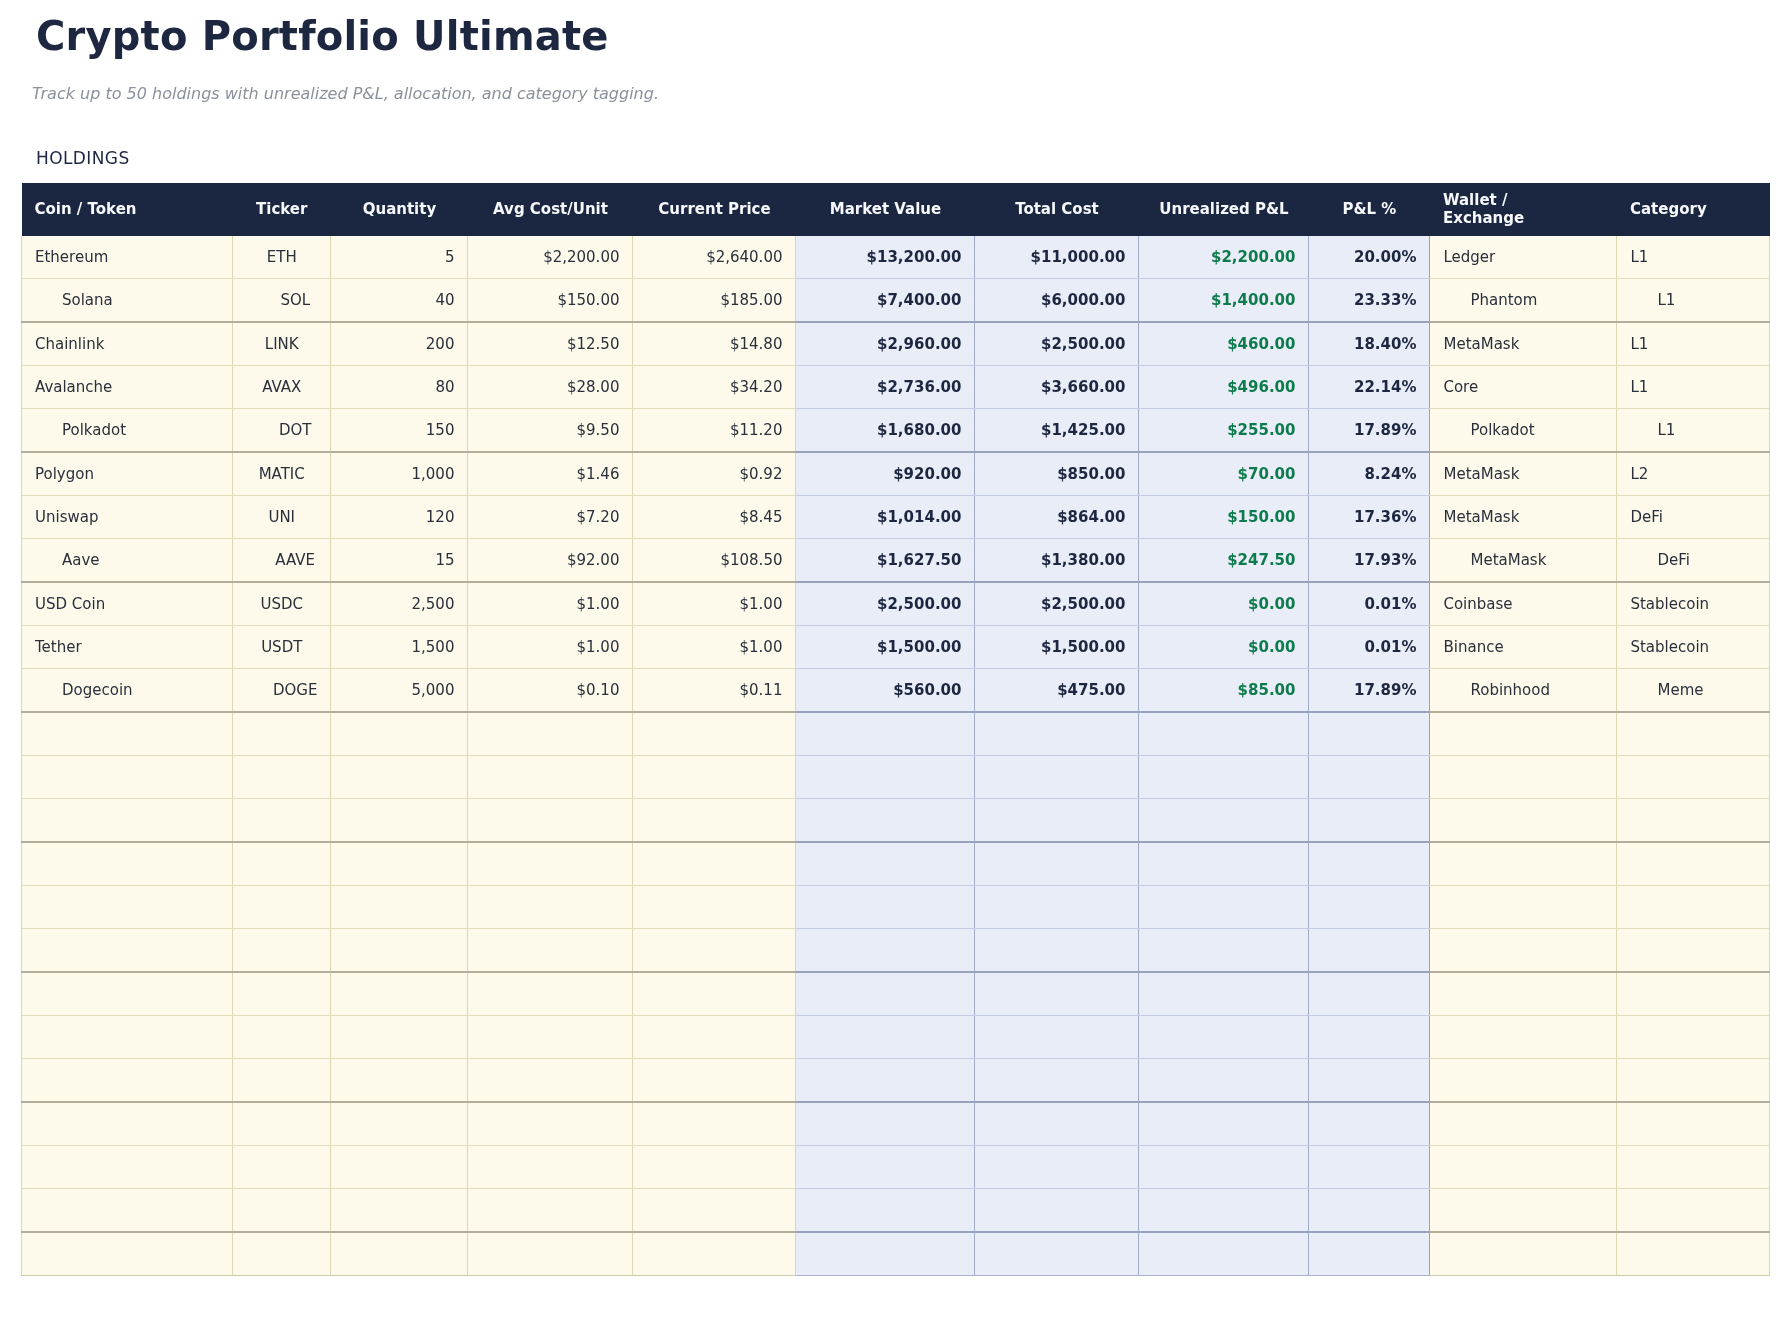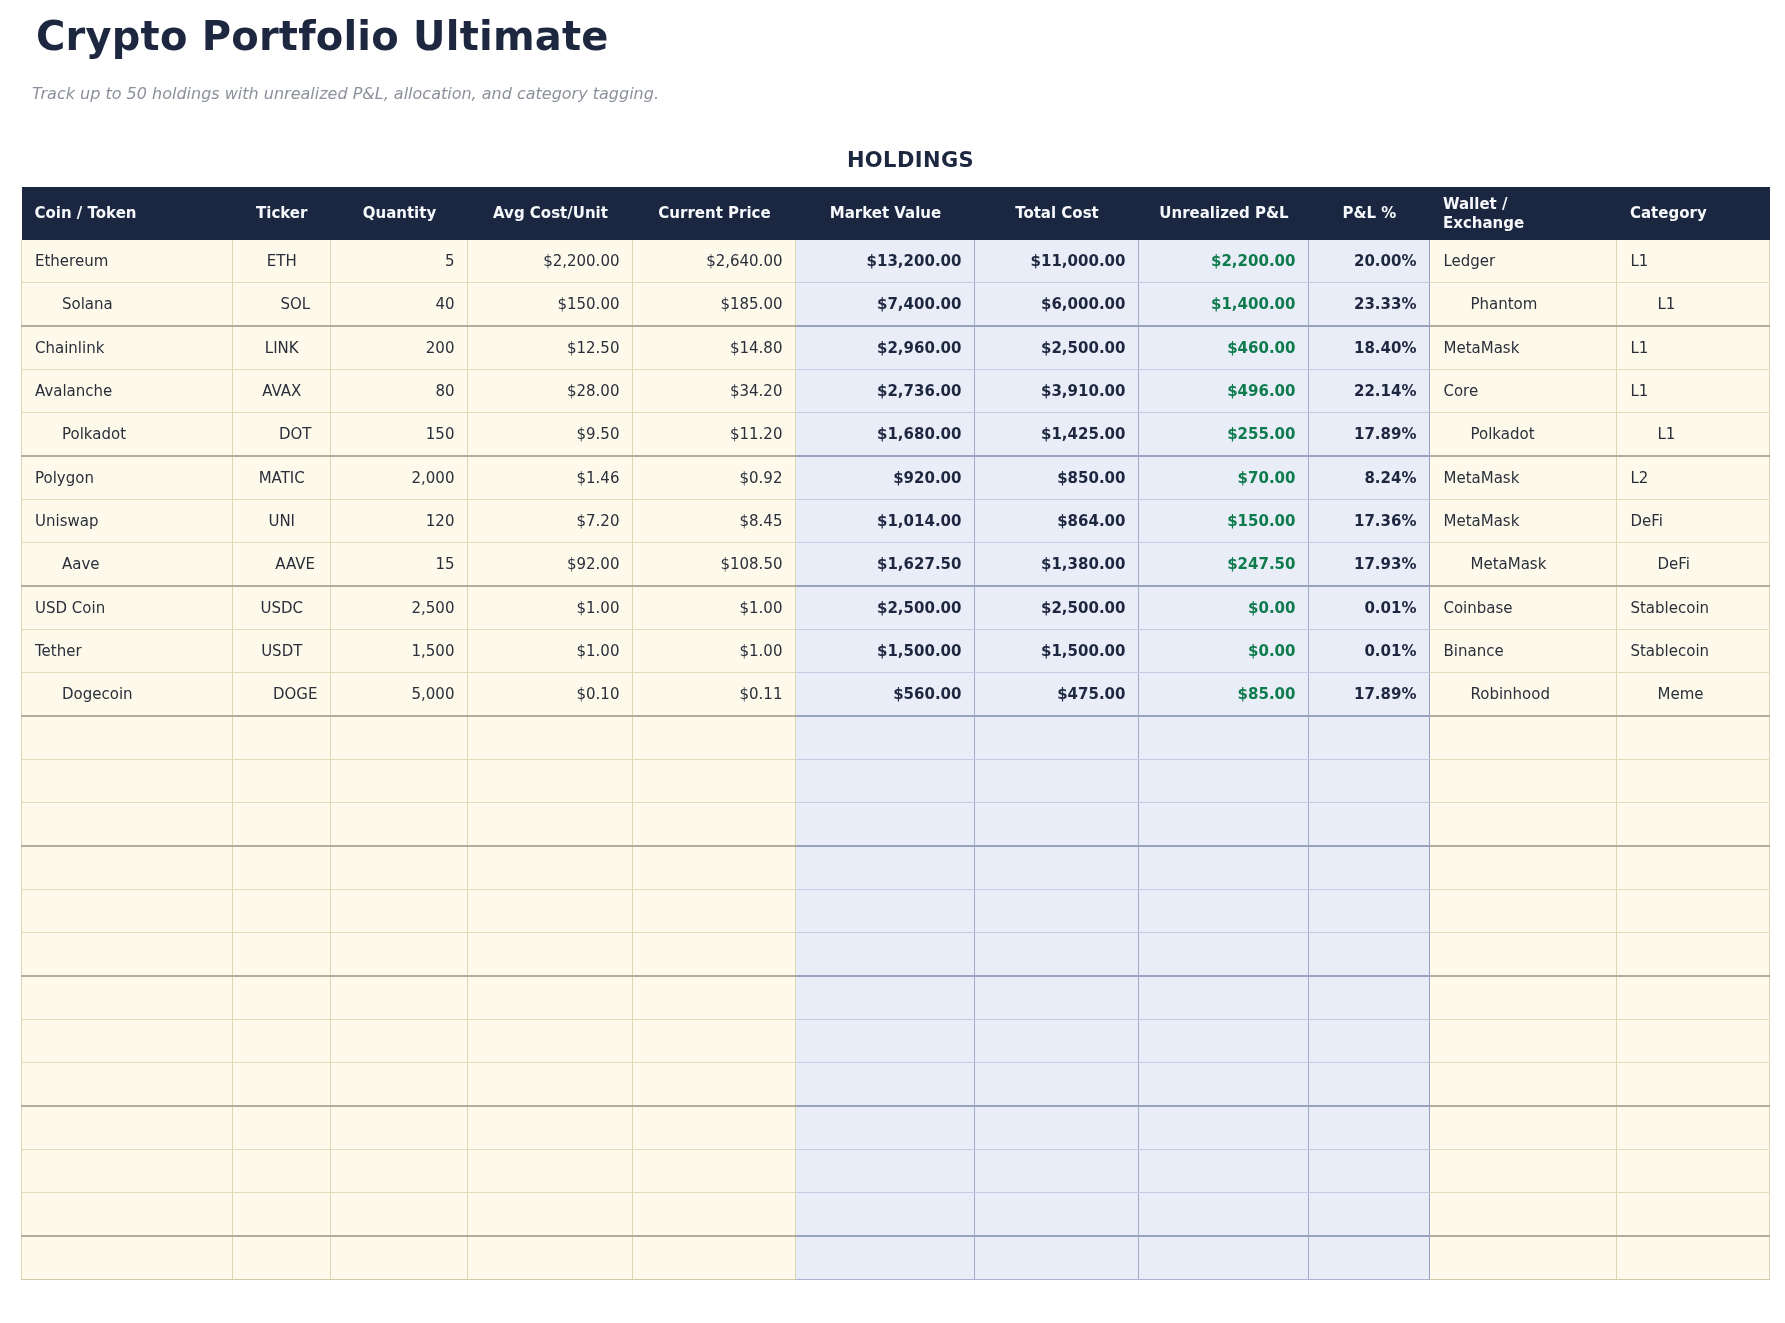--- a/index.html
+++ b/index.html
@@ -29,22 +29,22 @@
     font-size:40px;line-height:1.0;font-weight:700;
     color:var(--navy-text);letter-spacing:.2px;
   }
   .page-subtitle{
     margin:28px 0 0 32px;
     font-size:16px;line-height:1.2;font-style:italic;
     color:var(--muted);
   }
   .section-label{
     margin:46px 0 0 36px;
-    font-size:21px;line-height:1.1;font-weight:700;
-    color:var(--navy-text);letter-spacing:.4px;text-align:center;
+    font-size:17px;line-height:1.1;font-weight:400;
+    color:var(--navy-text);letter-spacing:.4px;
   }
   table.holdings{
     margin:15px 0 0 21px;
     border-collapse:collapse;table-layout:fixed;
     font-size:15px;
   }
   .holdings th{
     background:var(--navy);
     color:#f6f8fb;
     font-weight:700;font-size:15px;
@@ -162,21 +162,21 @@
           <td class="cream al-left c-wallet">MetaMask</td>
           <td class="cream al-left c-category">L1</td>
         </tr>
         <tr>
           <td class="cream al-left c-coin">Avalanche</td>
           <td class="cream al-center c-ticker">AVAX</td>
           <td class="cream al-right c-quantity">80</td>
           <td class="cream al-right c-avg_cost">$28.00</td>
           <td class="cream al-right c-current_price">$34.20</td>
           <td class="lav al-right c-market_value">$2,736.00</td>
-          <td class="lav al-right c-total_cost">$3,910.00</td>
+          <td class="lav al-right c-total_cost">$3,660.00</td>
           <td class="lav al-right c-unrealized_pl">$496.00</td>
           <td class="lav al-right c-pl_pct">22.14%</td>
           <td class="cream al-left c-wallet">Core</td>
           <td class="cream al-left c-category">L1</td>
         </tr>
         <tr class="group-end">
           <td class="cream al-left c-coin">Polkadot</td>
           <td class="cream al-center c-ticker">DOT</td>
           <td class="cream al-right c-quantity">150</td>
           <td class="cream al-right c-avg_cost">$9.50</td>
@@ -184,21 +184,21 @@
           <td class="lav al-right c-market_value">$1,680.00</td>
           <td class="lav al-right c-total_cost">$1,425.00</td>
           <td class="lav al-right c-unrealized_pl">$255.00</td>
           <td class="lav al-right c-pl_pct">17.89%</td>
           <td class="cream al-left c-wallet">Polkadot</td>
           <td class="cream al-left c-category">L1</td>
         </tr>
         <tr>
           <td class="cream al-left c-coin">Polygon</td>
           <td class="cream al-center c-ticker">MATIC</td>
-          <td class="cream al-right c-quantity">2,000</td>
+          <td class="cream al-right c-quantity">1,000</td>
           <td class="cream al-right c-avg_cost">$1.46</td>
           <td class="cream al-right c-current_price">$0.92</td>
           <td class="lav al-right c-market_value">$920.00</td>
           <td class="lav al-right c-total_cost">$850.00</td>
           <td class="lav al-right c-unrealized_pl">$70.00</td>
           <td class="lav al-right c-pl_pct">8.24%</td>
           <td class="cream al-left c-wallet">MetaMask</td>
           <td class="cream al-left c-category">L2</td>
         </tr>
         <tr>

